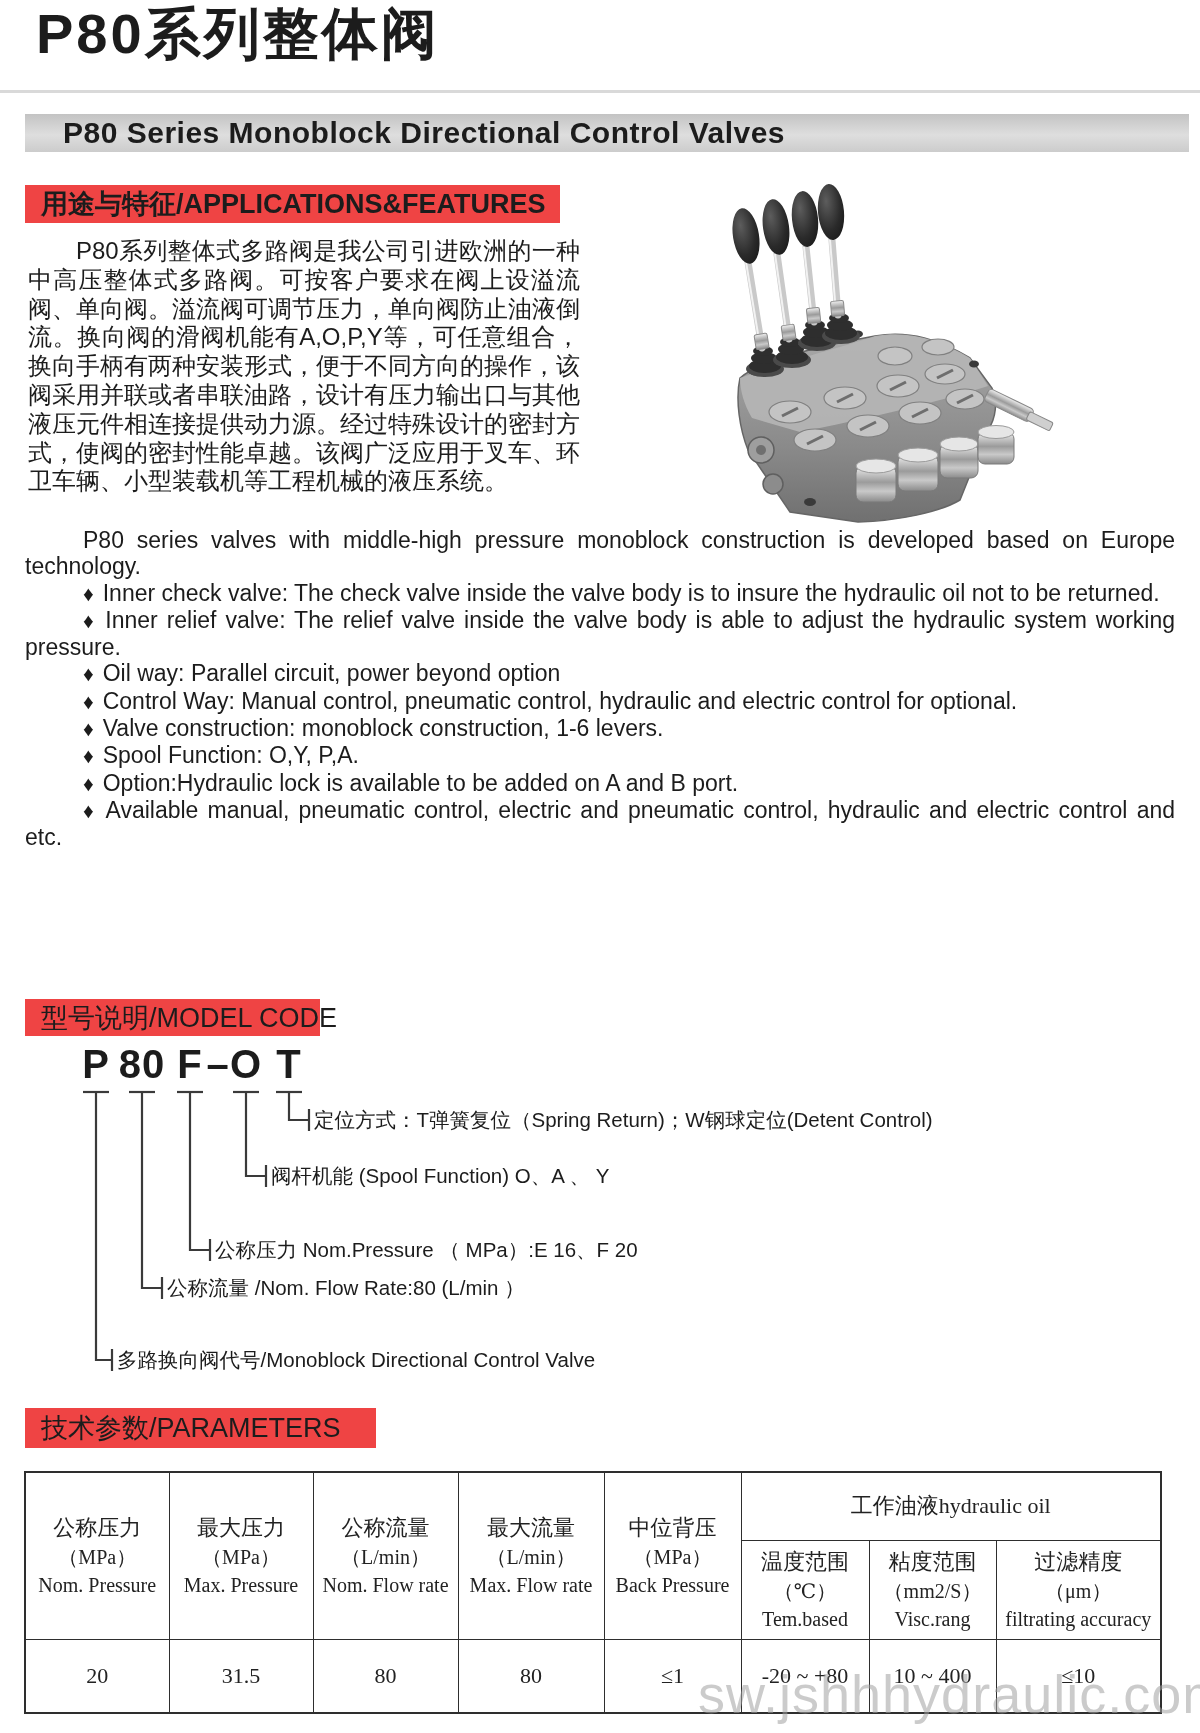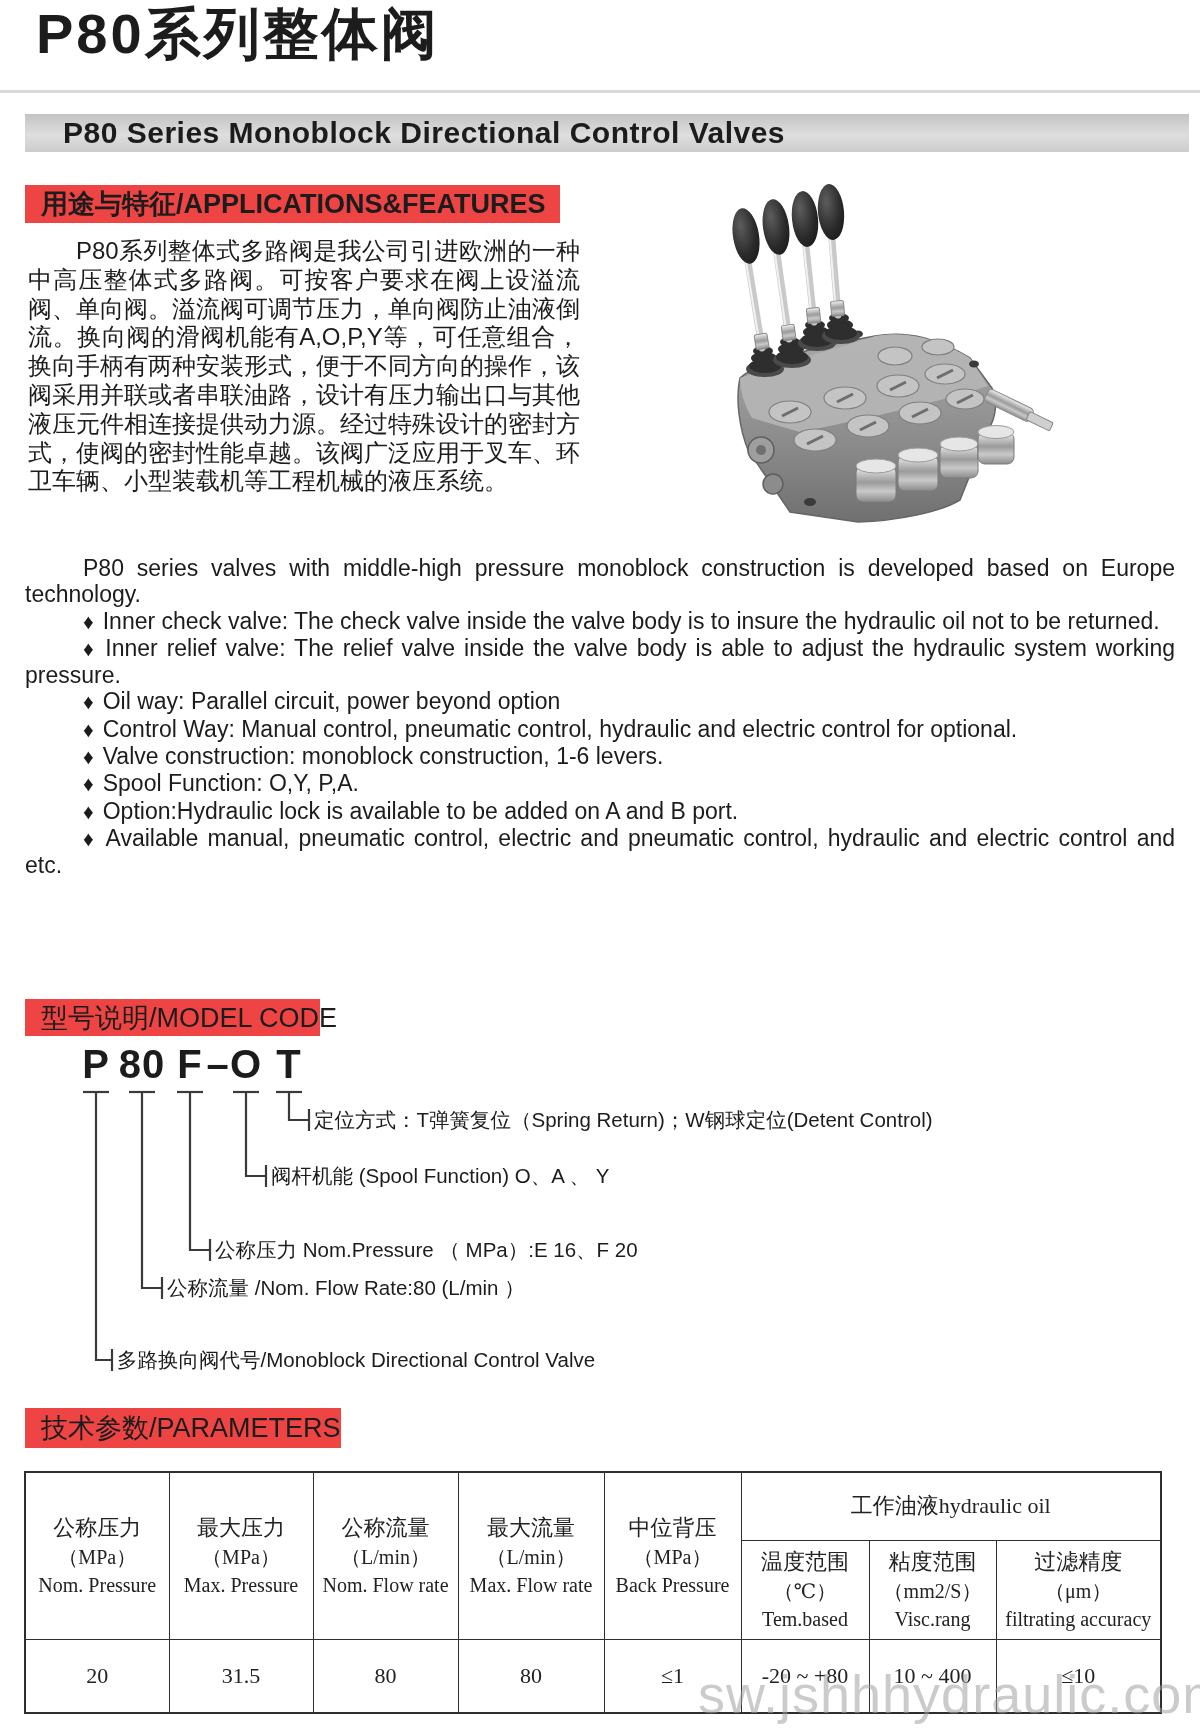--- a/index.html
+++ b/index.html
@@ -19,29 +19,29 @@
     display:flex; align-items:center; padding-left:38px; box-sizing:border-box;
     font-size:30px; font-weight:700; letter-spacing:.5px;
   }
   .sec-head {
     position:absolute; left:25px; background:#ef4444;
     display:flex; align-items:center; padding-left:16px; box-sizing:border-box;
     font-size:27px; white-space:nowrap;
   }
   .sec-head.apps   { top:185px;  width:535px; height:38px; font-weight:700; }
   .sec-head.model  { top:999px;  width:295px; height:37px; font-weight:400; }
-  .sec-head.params { top:1408px; width:316px; height:40px; font-weight:400; }
+  .sec-head.params { top:1408px; width:351px; height:40px; font-weight:400; }
 
   .cn-para {
     position:absolute; left:28px; top:237px; width:552px; margin:0;
     font-size:24px; line-height:28.8px; text-align:justify; text-indent:2em;
   }
   .valve-art { position:absolute; left:640px; top:150px; }
 
-  .en-block { position:absolute; left:25px; top:527px; width:1150px;margin-top:28px; }
+  .en-block { position:absolute; left:25px; top:527px; width:1150px; }
   .en-block p { margin:0; font-size:23px; line-height:26.3px; text-align:justify; text-indent:58px; }
   .diamond { padding-right:9px; font-size:21px; }
 
   .code-letter {
     position:absolute; top:1042px; transform:translateX(-50%);
     font-size:40px; font-weight:700; letter-spacing:1px; white-space:nowrap;
   }
   .tree-svg { position:absolute; left:0; top:1088px; }
   .branch-label { position:absolute; font-size:20.5px; line-height:26px; white-space:nowrap; }
 

